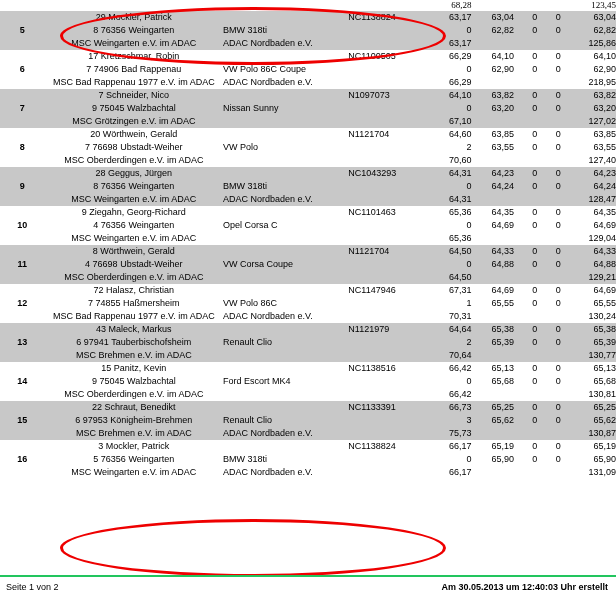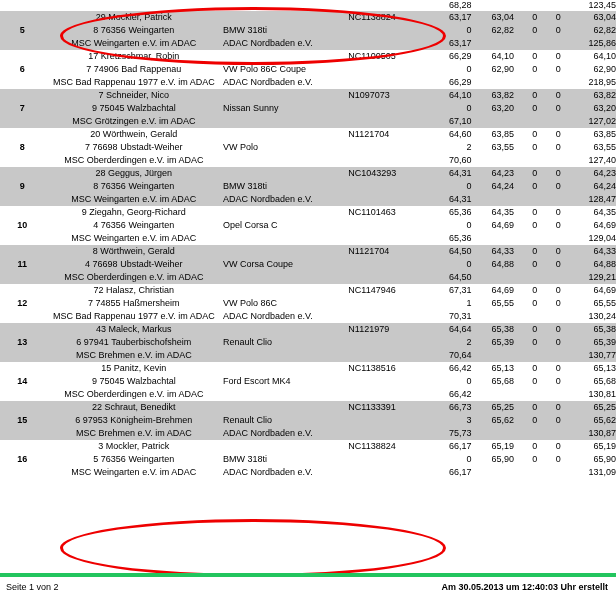--- a/index.html
+++ b/index.html
@@ -55,21 +55,21 @@
   .rank-cell {
     vertical-align: middle;
   }
 
   .footer {
     position: absolute;
     left: 0;
     bottom: 0;
     width: 616px;
     height: 22px;
-    border-top: 4px solid #22c55e;
+    border-top: 2px solid #22c55e;
     background: #ffffff;
     font-size: 9px;
   }
   .footer .left {
     position: absolute;
     left: 6px;
     top: 5px;
   }
   .footer .right {
     position: absolute;
@@ -93,20 +93,21 @@
   }
   #annot-2 {
     left: 60px;
     top: 519px;
     width: 380px;
     height: 52px;
   }
   .topclip {
     height: 9px;
     overflow: hidden;
+    font-family: Liberation Serif, serif;
   }
   .topclip td { background: #ffffff; }
 </style>
 </head>
 <body>
 
 <div class="page">
 
   <table class="results">
     <tbody>

